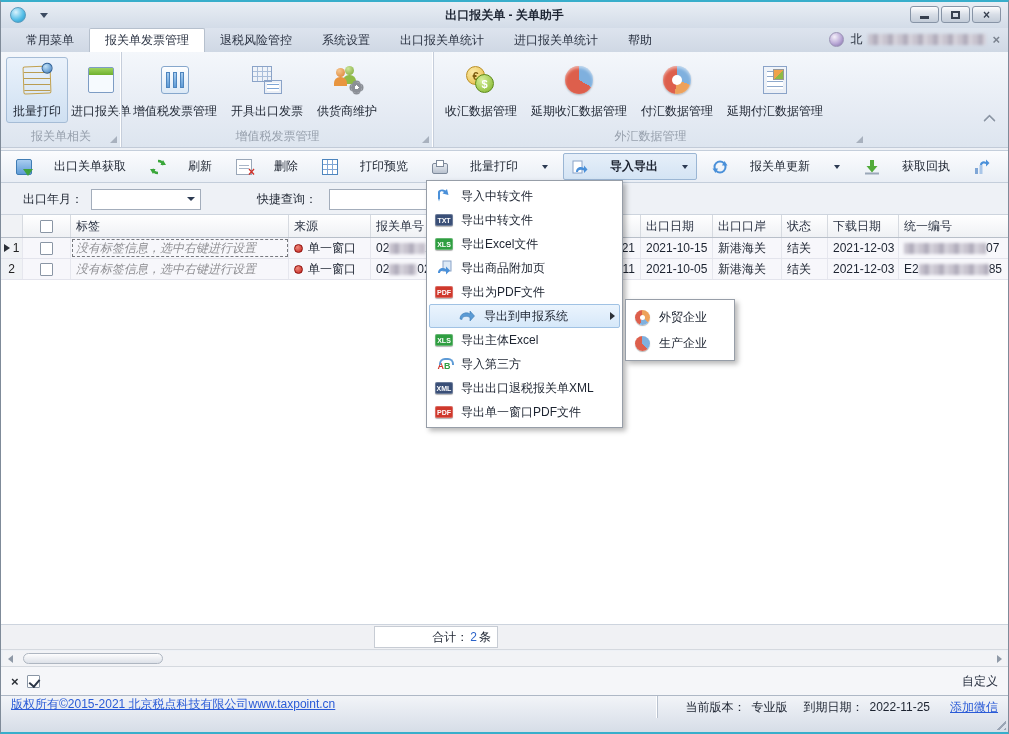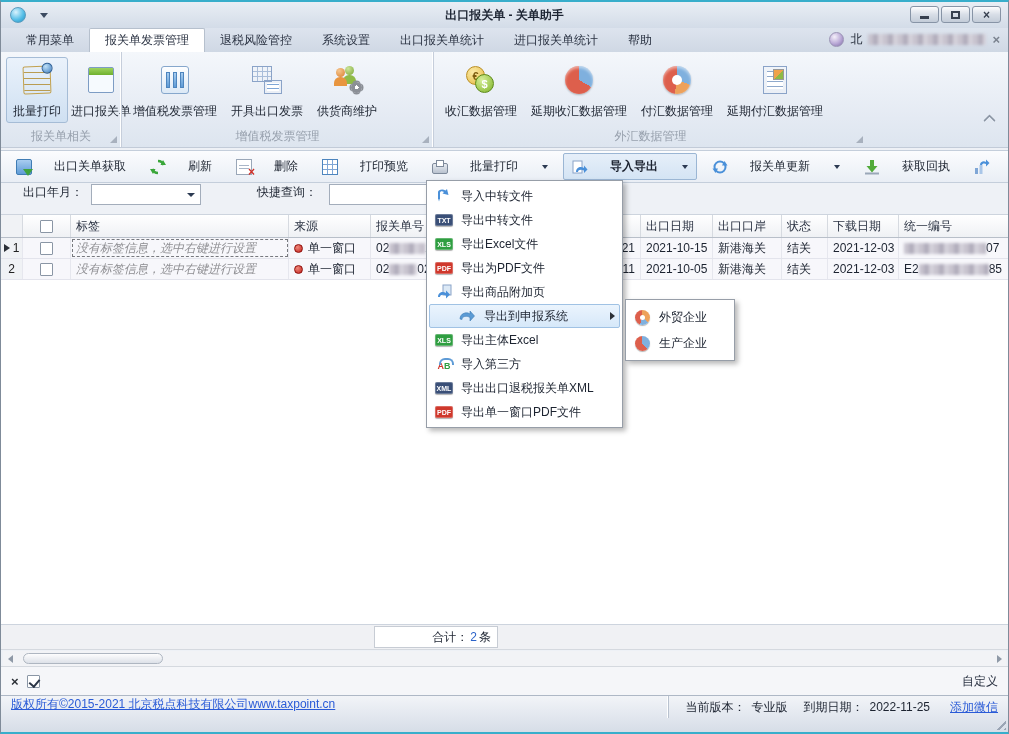--- a/index.html
+++ b/index.html
@@ -116,21 +116,21 @@
   .ti-printer::before { content:""; position:absolute; left:3px; top:-4px; right:3px; height:5px; background:#fff; border:1px solid #7e8a9b; }
   .ti-add { border-radius:50%; background:radial-gradient(circle at 35% 30%, #9fd0f5, #3e85c9); border:1px solid #2a6aa8; }
   .ti-add::after { content:""; position:absolute; left:7px; top:3px; width:2px; height:10px; background:#fff; box-shadow:-4px 4px 0 -4px #fff; }
   .ti-add::before { content:""; position:absolute; left:3px; top:7px; width:10px; height:2px; background:#fff; }
   .ti-close { background:linear-gradient(#ef8078,#c22e24); border:1px solid #8e1d15; border-radius:3px; }
   .ti-close::after { content:"×"; position:absolute; left:0; right:0; top:-1px; text-align:center; color:#fff; font-weight:bold; font-size:13px; line-height:16px; }
   svg.tisvg { width:16px; height:16px; display:block; }
 
   
   .filterrow { position:absolute; left:0; top:182px; right:0; height:31px; background:#eef1f6;
-               border-bottom:1px solid #cdd4de; display:flex; align-items:flex-start; gap:8px; padding-left:22px; }
+               border-bottom:1px solid #cdd4de; display:flex; align-items:center; gap:8px; padding-left:22px; }
   .combo { width:110px; height:21px; background:#fff; border:1px solid #a3adbb; position:relative; }
   .combo .caret { position:absolute; right:1px; top:1px; bottom:1px; width:17px; display:flex; align-items:center; justify-content:center; }
   .combo .caret::after { content:""; width:0; height:0; border-left:4px solid transparent; border-right:4px solid transparent; border-top:4px solid #2c3a52; }
   .qinput { width:123px; height:21px; background:#fff; border:1px solid #a3adbb; margin-left:4px; }
   .flabel { color:#1c2330; }
   .gap40 { width:40px; }
 
   
   .grid { position:absolute; left:0; top:213px; right:0; bottom:107px; background:#fff; border-bottom:1px solid #cdd4de; }
   .hrow { display:flex; height:23px; background:linear-gradient(#ffffff,#eff1f4); border-bottom:1px solid #b8bfc9; }
@@ -166,21 +166,21 @@
                display:flex; align-items:center; padding:0 10px; gap:8px; }
   .fb-x { font-weight:bold; color:#2b2f36; font-size:13px; }
   .fb-custom { margin-left:auto; color:#2a3242; }
 
   
   .statusbar { position:absolute; left:0; right:0; bottom:0; height:37px;
                background:linear-gradient(#f2f4f8,#d6dde7); border-top:1px solid #aeb8c6;
                display:flex; align-items:flex-start; padding:0 10px; }
   a.link { color:#2a5bd7; text-decoration:underline; }
   .sb-right { margin-left:auto; display:flex; align-items:center; gap:6px; border-left:1px solid #b9c2cf;
-              box-shadow:-1px 0 0 #fff; padding-left:17px; height:22px; }
+              box-shadow:-1px 0 0 #fff; padding-left:28px; height:22px; }
   .grip { position:absolute; right:2px; bottom:2px; width:13px; height:13px;
           background:repeating-linear-gradient(135deg,#0000 0 3px,#9aa5b5 3px 4.5px);
           clip-path:polygon(100% 0,100% 100%,0 100%); }
 
   
   .menu { position:absolute; left:425px; top:178px; width:197px; background:#fff; border:1px solid #979ea8;
           box-shadow:3px 3px 5px rgba(0,0,0,.28); padding:3px 2px; z-index:50; }
   .mitem { display:flex; align-items:center; height:24px; gap:8px; padding:0 4px 0 5px; border:1px solid transparent; border-radius:2px; }
   .mitem.hl { background:linear-gradient(#ebf4fd,#d6e8f9); border-color:#a0c2e4;padding-left:28px; }
   .mi { width:18px; display:flex; justify-content:center; flex:0 0 auto; }
@@ -576,33 +576,33 @@
       <span>导出中转文件</span>
     </div>
     <div class="mitem">
       <span class="mi">
           <span class="badge xls">XLS</span>
         </span>
       <span>导出Excel文件</span>
     </div>
     <div class="mitem">
       <span class="mi">
-          <span class="badge pdf">PDF</span>
-        </span>
-      <span>导出为PDF文件</span>
-    </div>
-    <div class="mitem">
-      <span class="mi">
           <svg class="misvg" viewBox="0 0 16 16">
             <rect x="7" y="1" width="8" height="10" fill="#dce9f6" stroke="#8aa3c8"></rect>
             <path d="M2 13 C2 8, 7 7, 10 9 L10 6.5 L14 10.5 L10 14.5 L10 11.5 C7.5 10, 4 10.5, 4 13 Z" fill="#4a90d9"></path>
           </svg>
         </span>
       <span>导出商品附加页</span>
     </div>
+    <div class="mitem">
+      <span class="mi">
+          <span class="badge pdf">PDF</span>
+        </span>
+      <span>导出为PDF文件</span>
+    </div>
     <div class="mitem hl">
       <span class="mi">
           <svg class="misvg" viewBox="0 0 16 16">
             <path d="M1 11 C1 5, 8 3.5, 11 6 L11 3 L15.5 8 L11 13 L11 9.5 C8 7.5, 3 8, 3 11.5 Z" fill="#5b9bd5" stroke="#3f7cb4" stroke-width=".6"></path>
           </svg>
         </span>
       <span>导出到申报系统</span>
       <span class="subarrow"></span>
     </div>
     <div class="mitem">

